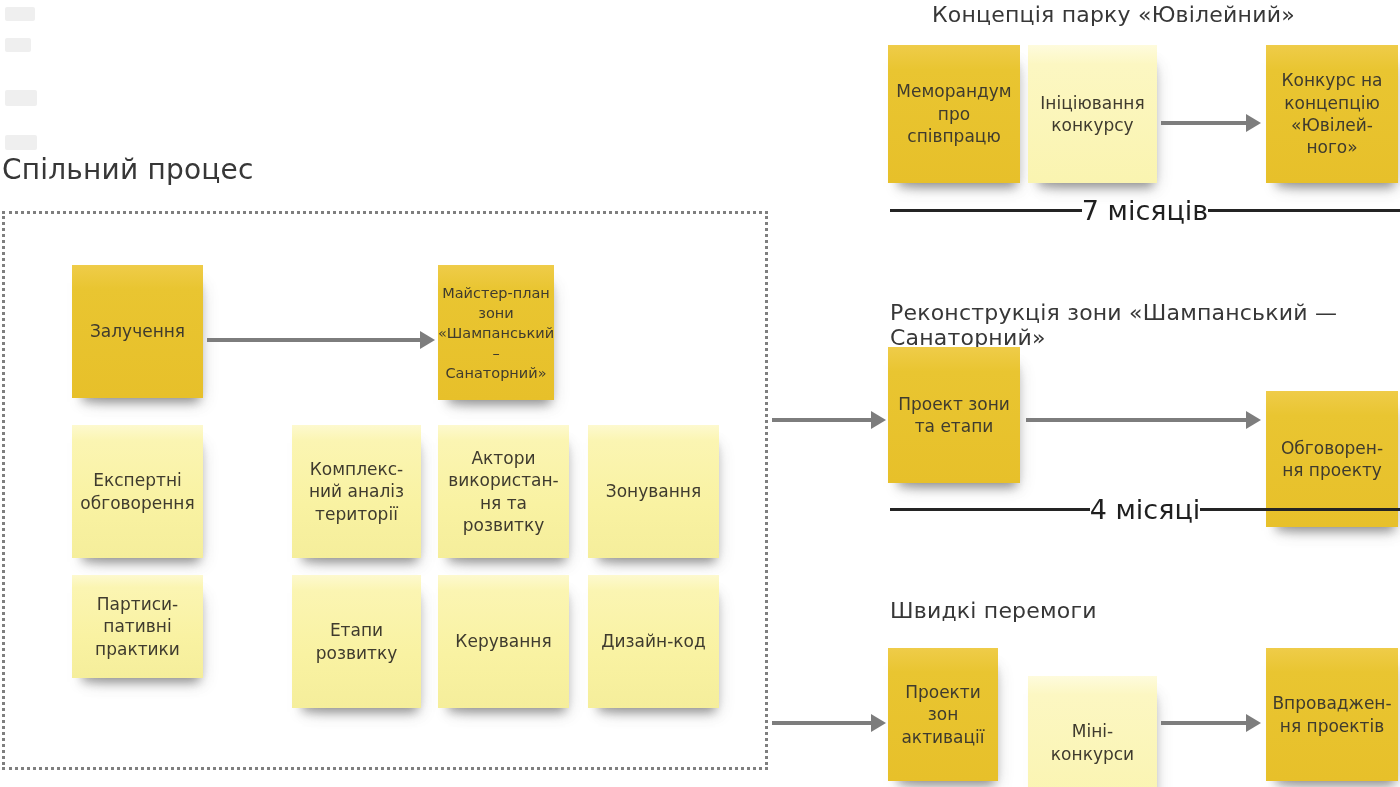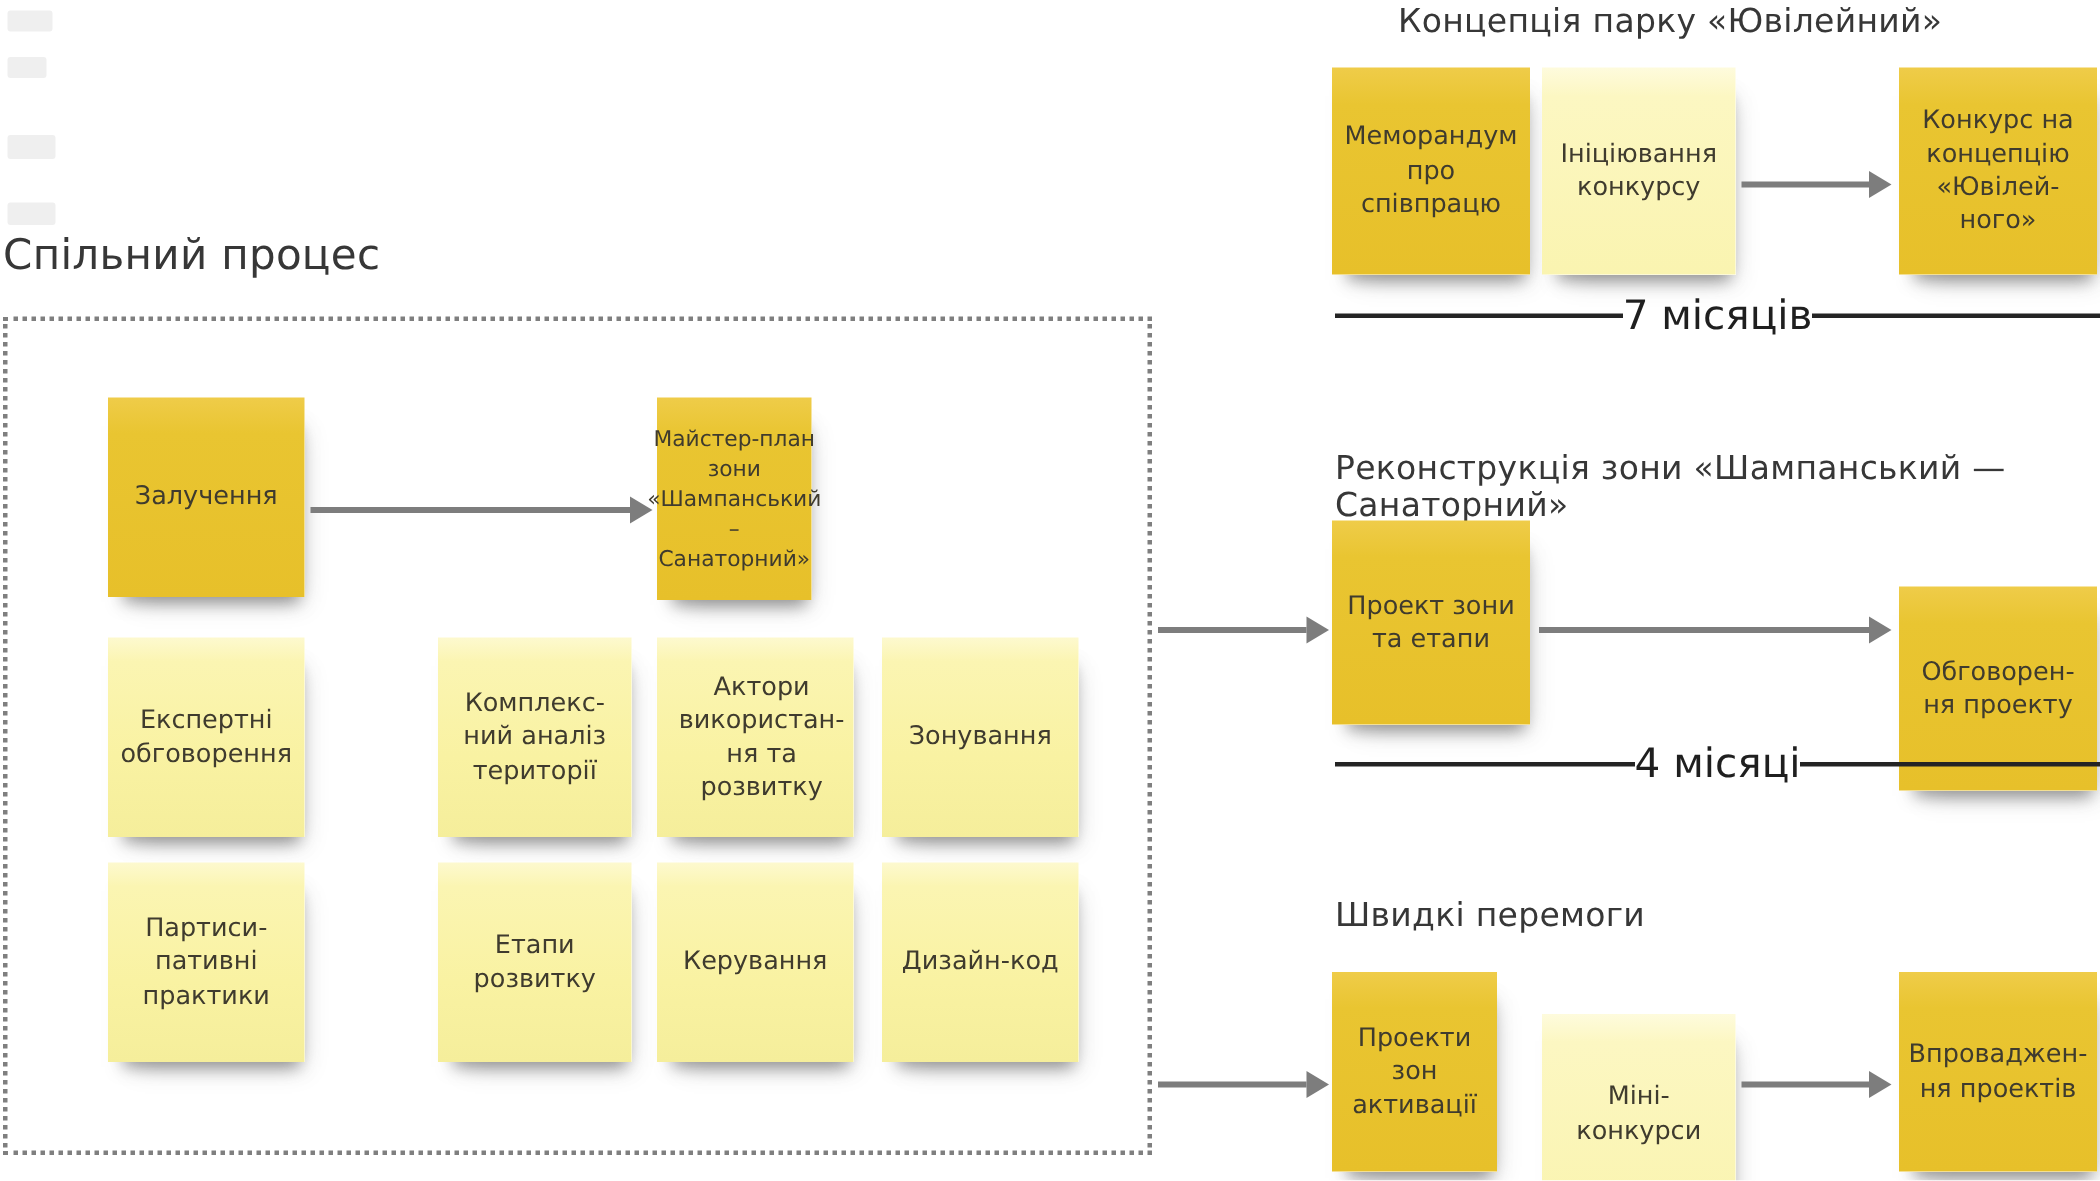--- a/index.html
+++ b/index.html
@@ -87,47 +87,47 @@
   <div class="abs edge-mark" style="left:5px;top:135px;width:32px;height:15px;"></div>
 
   <div class="abs main-title" style="left:2px;top:153px;">Спільний процес</div>
 
   <div class="abs dotted-box" style="left:2px;top:211px;width:766px;height:559px;"></div>
 
   <div class="abs note dark" style="left:72px;top:265px;width:131px;height:133px;">
     <div class="note-text">Залучення</div>
   </div>
   <div class="abs arrow" style="left:207px;top:338px;width:213px;"></div>
-  <div class="abs note dark" style="left:438px;top:265px;width:103px;height:135px;">
+  <div class="abs note dark" style="left:438px;top:265px;width:116px;height:135px;">
     <div class="note-text small">Майстер-план
 зони
 «Шампанський –
 Санаторний»</div>
   </div>
 
   <div class="abs note light" style="left:72px;top:425px;width:131px;height:133px;">
     <div class="note-text">Експертні
 обговорення</div>
   </div>
   <div class="abs note light" style="left:292px;top:425px;width:129px;height:133px;">
     <div class="note-text">Комплекс-
 ний аналіз
 території</div>
   </div>
-  <div class="abs note light" style="left:438px;top:425px;width:131px;height:133px;justify-content:flex-end;">
+  <div class="abs note light" style="left:438px;top:425px;width:131px;height:133px;">
     <div class="note-text">Актори
 використан-
 ня та
 розвитку</div>
   </div>
   <div class="abs note light" style="left:588px;top:425px;width:131px;height:133px;">
     <div class="note-text">Зонування</div>
   </div>
 
-  <div class="abs note light" style="left:72px;top:575px;width:131px;height:133px;">
+  <div class="abs note light" style="left:72px;top:575px;width:131px;height:103px;">
     <div class="note-text">Партиси-
 пативні
 практики</div>
   </div>
   <div class="abs note light" style="left:292px;top:575px;width:129px;height:133px;">
     <div class="note-text">Етапи
 розвитку</div>
   </div>
   <div class="abs note light" style="left:438px;top:575px;width:131px;height:133px;">
     <div class="note-text">Керування</div>

